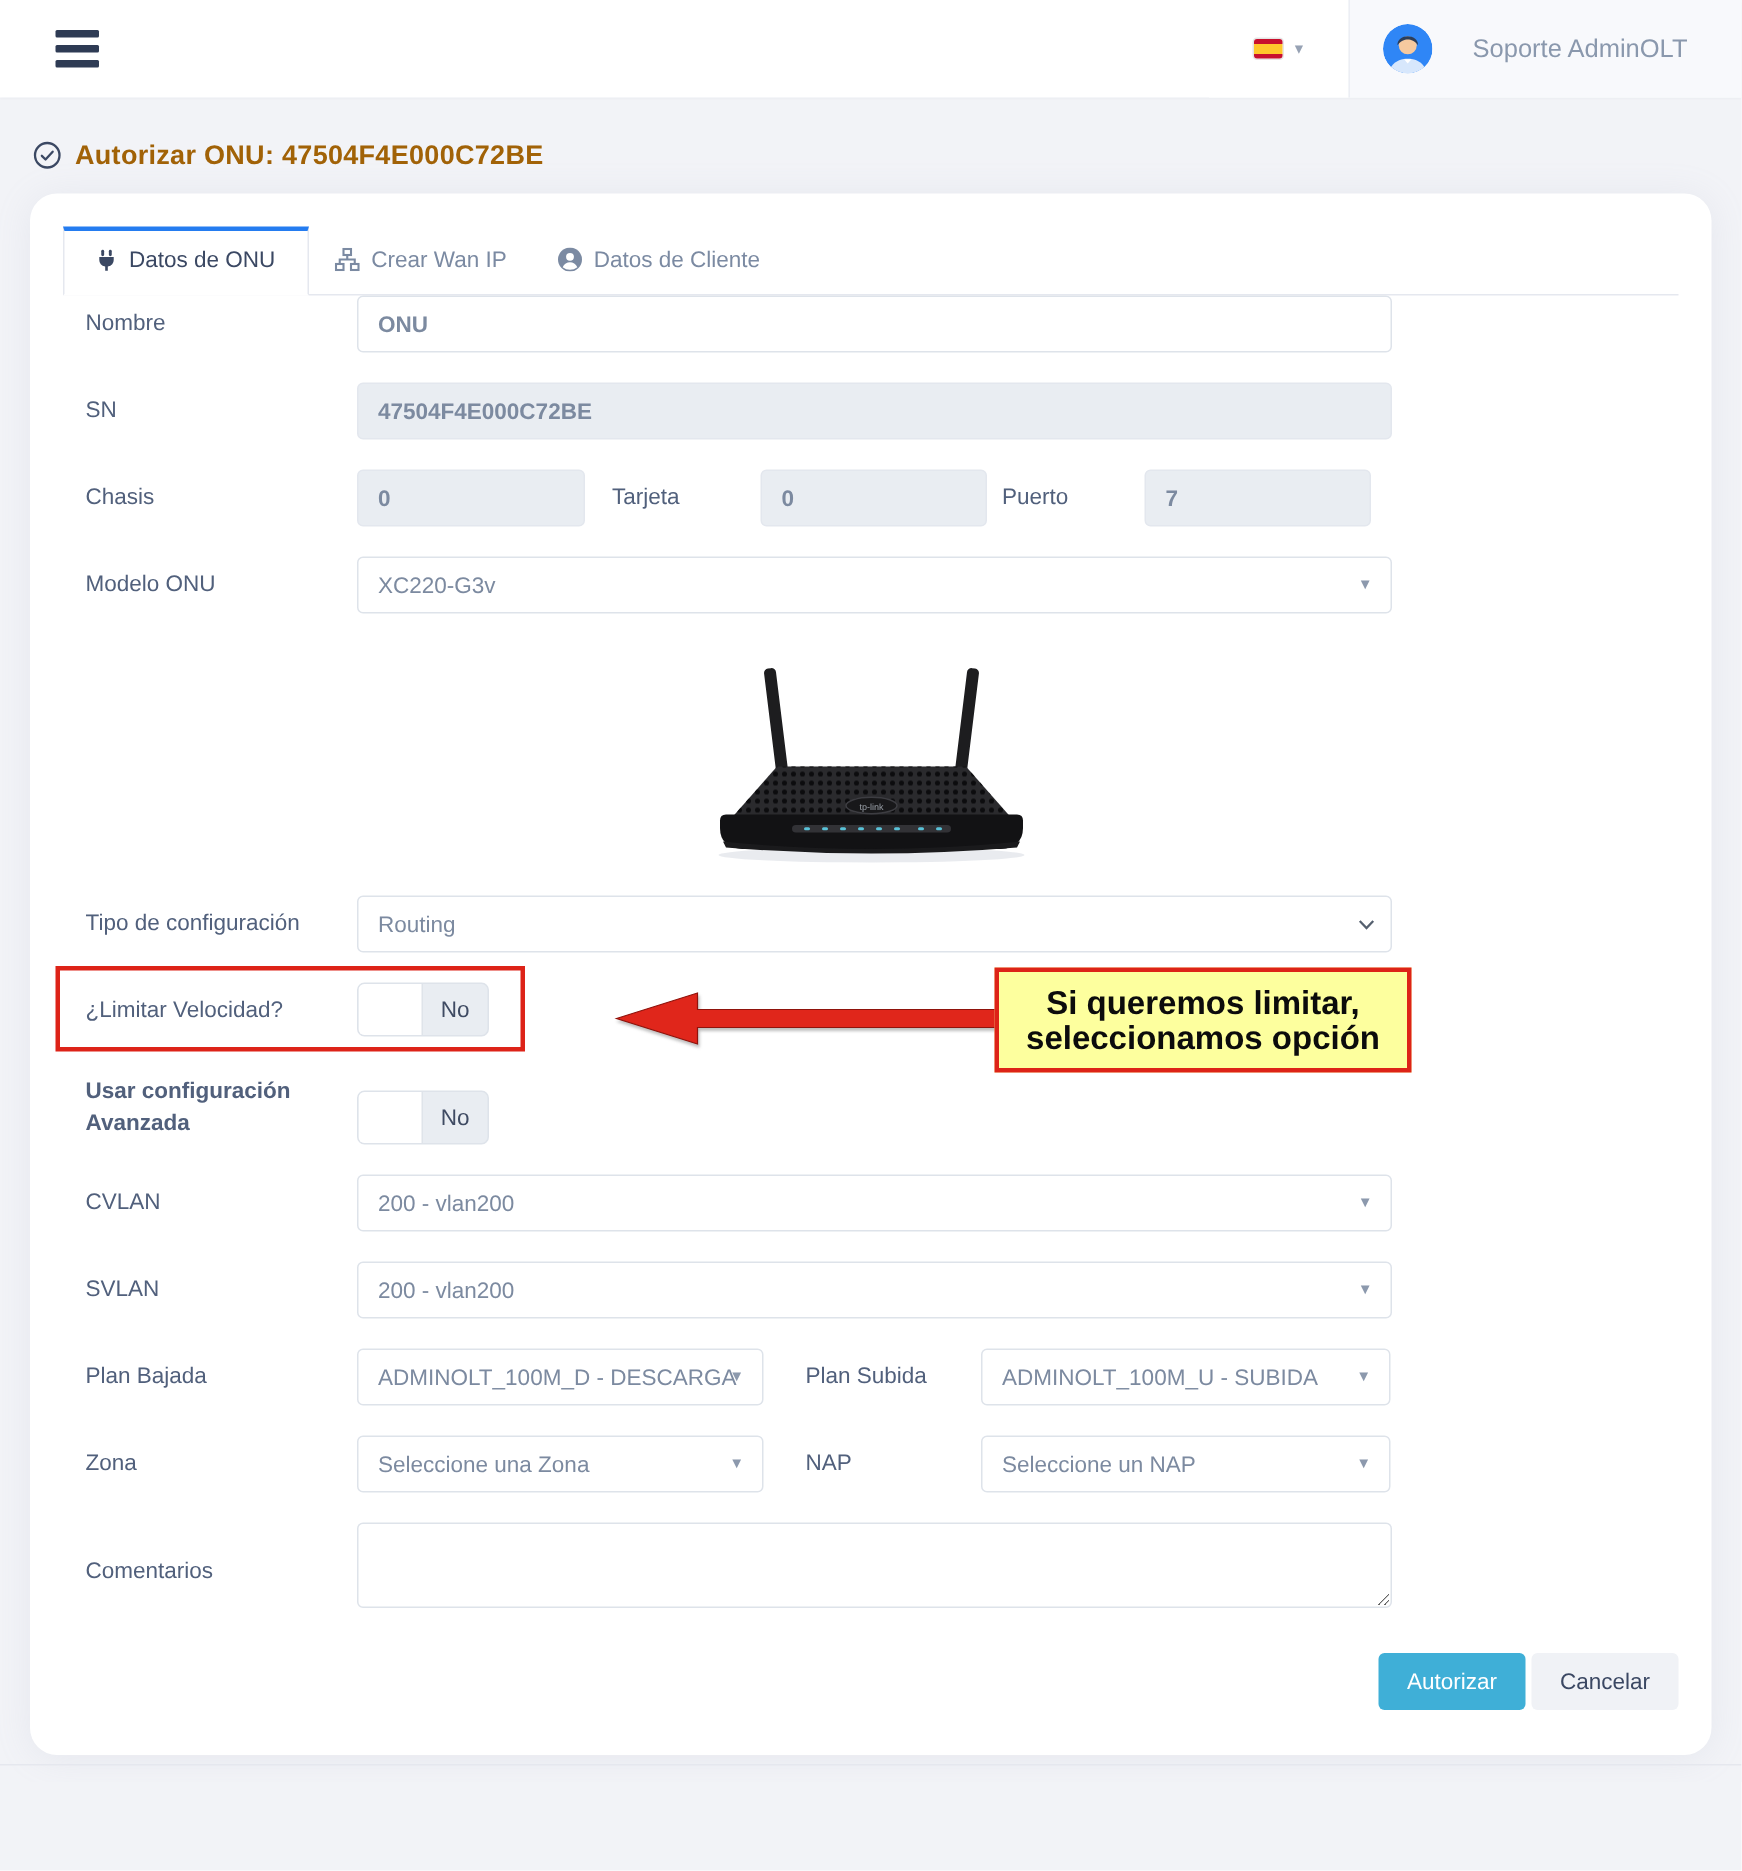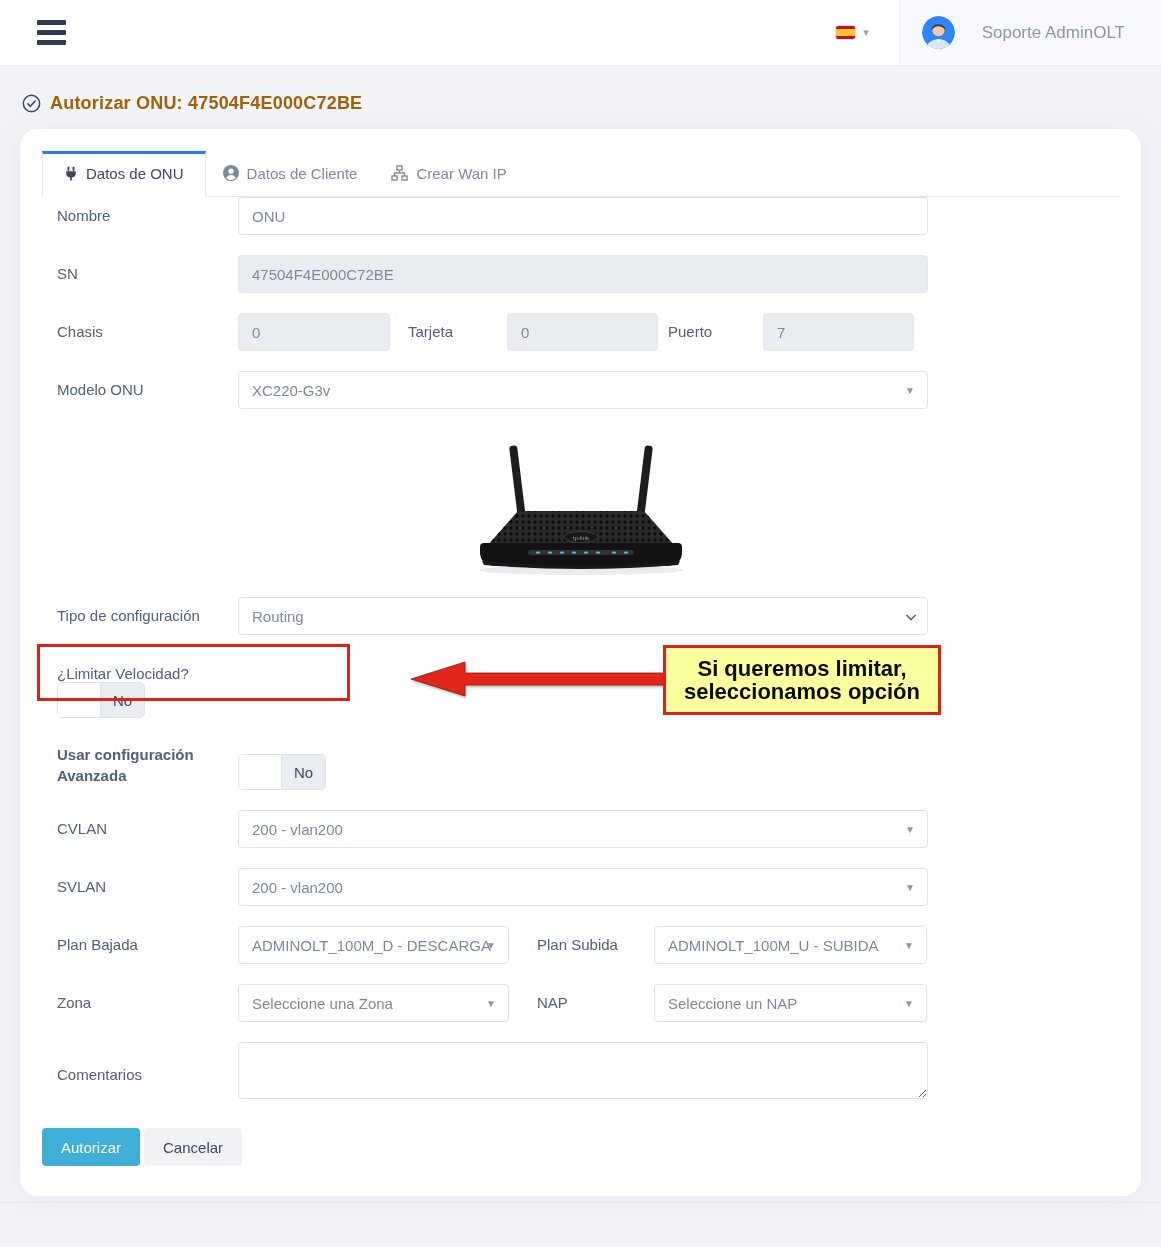--- a/index.html
+++ b/index.html
@@ -30,55 +30,55 @@
 
   
   .tabs { display: flex; border-bottom: 1px solid #e5e8ef; }
   .tab { display: flex; align-items: center; gap: 8px; padding: 13px 17px 14px; font-size: 15px; color: #7b8aa2; cursor: pointer; background: none; border: 0; font-family: inherit; }
   .tab.active { color: #3b4863; border: 1px solid #e5e8ef; border-bottom: 1px solid #fff; border-top: 3px solid #247cf0; margin-bottom: -1px; padding: 11px 21px 14px; background: #fff; }
 
   
   .frow { display: flex; align-items: flex-start; padding-left: 15px; margin-bottom: 20px; position: relative; }
   .flabel { width: 181px; flex-shrink: 0; padding-top: 10px; font-size: 15px; color: #51607c; }
   .fctl { width: 690px; }
-  .inp { width: 100%; height: 38px; border: 1px solid #dee3ea; border-radius: 4px; padding: 0 13px; font-size: 15px; color: #7c8aa0; background: #fff; font-family: inherit; }
+  .inp { width: 100%; height: 38px; border: 1px solid #dee3ea; border-radius: 4px; padding: 0 13px; font-size: 15px; color: #7c8aa0; background: #fff; font-family: inherit; font-weight: bold; }
   .inp:disabled { background: #e9edf2; border-color: #e3e7ee; color: #7c8aa0; opacity: 1; }
 
   .sel { position: relative; height: 38px; border: 1px solid #dee3ea; border-radius: 4px; display: flex; align-items: center; padding: 0 52px 0 13px; font-size: 15px; color: #7c8aa0; cursor: pointer; background: #fff; white-space: nowrap; overflow: hidden; }
   .sel .caret { position: absolute; right: 12px; top: 50%; transform: translateY(-50%); font-size: 10px; color: #8c99ad; }
   .sel .native-caret { position: absolute; right: 10px; top: 50%; transform: translateY(-50%); }
 
   .chasis-group { display: flex; width: 690px; align-items: flex-start; }
   .inp.w152 { width: 152px; } .inp.w151 { width: 151px; }
   .mini-label { padding-top: 10px; font-size: 15px; color: #51607c; }
   .lbl-tarjeta { width: 99px; margin-left: 18px; }
   .lbl-puerto  { width: 95px; margin-left: 10px; }
 
   .router-wrap { display: flex; justify-content: center; margin: 2px 0 18px; }
 
   .toggle { width: 88px; height: 36px; border: 1px solid #dee3ea; border-radius: 5px; display: flex; overflow: hidden; cursor: pointer; background: #e9edf2; padding: 0; }
   .knob { width: 43px; background: #fff; border-right: 1px solid #dfe4ea; }
   .tog-label { flex: 1; display: flex; align-items: center; justify-content: center; font-size: 15px; color: #3f4b63; font-family: inherit; }
 
   
-  .limitar-row { margin-bottom: 24px; flex-direction: column; }
+  .limitar-row { margin-bottom: 24px; }
   .red-box { position: absolute; left: -5px; top: -11px; width: 313px; height: 57px; border: 3px solid #dd2318; pointer-events: none; }
   .annot-arrow { position: absolute; left: 366px; top: 4px; filter: drop-shadow(1px 2px 1px rgba(110,110,110,.45)); }
   .callout { position: absolute; left: 621px; top: -10px; width: 278px; border: 3px solid #dd2318; background: #fdff9e; text-align: center; font-weight: 700; font-size: 22px; color: #0c0c0c; padding: 9px 4px; line-height: 23px; }
 
   .avz-label span { display: block; line-height: 21px; }
   .avz-toggle { margin-top: 12px; }
 
   .two-col .sel.w271 { width: 271px; }
   .two-col .sel.w273 { width: 273px; }
   .lbl2-plan { width: 117px; margin-left: 28px; padding-top: 10px; flex-shrink: 0; }
 
   .txtarea { width: 690px; height: 57px; border: 1px solid #dee3ea; border-radius: 4px; resize: both; font-family: inherit; font-size: 15px; color: #7c8aa0; padding: 8px 12px; }
 
-  .btn-row { display: flex; justify-content: flex-start; gap: 4px; margin-top: 26px; }
+  .btn-row { display: flex; justify-content: flex-end; gap: 4px; margin-top: 26px; }
   .btn { height: 38px; border: 0; border-radius: 4px; font-size: 15px; font-family: inherit; cursor: pointer; padding: 0 19px; }
   .btn-primary { background: #3fafd7; color: #fff; }
   .btn-light { background: #f0f2f6; color: #3b4863; }
 
   .bottom-rule { border-top: 1px solid #e5e7ee; height: 12px; }
 </style>
 </head>
 <body>
 
 <header class="navbar">
@@ -124,35 +124,35 @@
   <div class="tabs">
     <button class="tab active">
       <svg width="14" height="15" viewBox="0 0 16 17" fill="currentColor">
         <rect x="4" y="0.5" width="2.2" height="5" rx="1.1"></rect>
         <rect x="9.8" y="0.5" width="2.2" height="5" rx="1.1"></rect>
         <path d="M2.5,6 h11 v2.3 a5.5,5 0 0 1 -4.5,4.9 v3.3 h-2 v-3.3 a5.5,5 0 0 1 -4.5,-4.9 z"></path>
       </svg>
       <span>Datos de ONU</span>
     </button>
     <button class="tab">
-      <svg width="16" height="16" viewBox="0 0 16 16">
-        <circle cx="8" cy="8" r="8" fill="currentColor"></circle>
-        <circle cx="8" cy="6.2" r="2.6" fill="#ffffff"></circle>
-        <path d="M3.1,13.1 c1,-2.2 2.9,-3.2 4.9,-3.2 s3.9,1 4.9,3.2 a8,8 0 0 1 -9.8,0 z" fill="#ffffff"></path>
-      </svg>
-      <span>Datos de Cliente</span>
-    </button>
-    <button class="tab">
       <svg width="17" height="16" viewBox="0 0 17 16" fill="none" stroke="currentColor" stroke-width="1.4">
         <rect x="6" y="1" width="5" height="4"></rect>
         <rect x="1" y="11" width="5" height="4"></rect>
         <rect x="11" y="11" width="5" height="4"></rect>
         <path d="M8.5,5 v3 M3.5,11 v-3 h10 v3"></path>
       </svg>
       <span>Crear Wan IP</span>
+    </button>
+    <button class="tab">
+      <svg width="16" height="16" viewBox="0 0 16 16">
+        <circle cx="8" cy="8" r="8" fill="currentColor"></circle>
+        <circle cx="8" cy="6.2" r="2.6" fill="#ffffff"></circle>
+        <path d="M3.1,13.1 c1,-2.2 2.9,-3.2 4.9,-3.2 s3.9,1 4.9,3.2 a8,8 0 0 1 -9.8,0 z" fill="#ffffff"></path>
+      </svg>
+      <span>Datos de Cliente</span>
     </button>
   </div>
 
   <div class="frow">
     <label class="flabel">Nombre</label>
     <div class="fctl">
       <input class="inp" value="ONU" style="">
     </div>
   </div>
 

